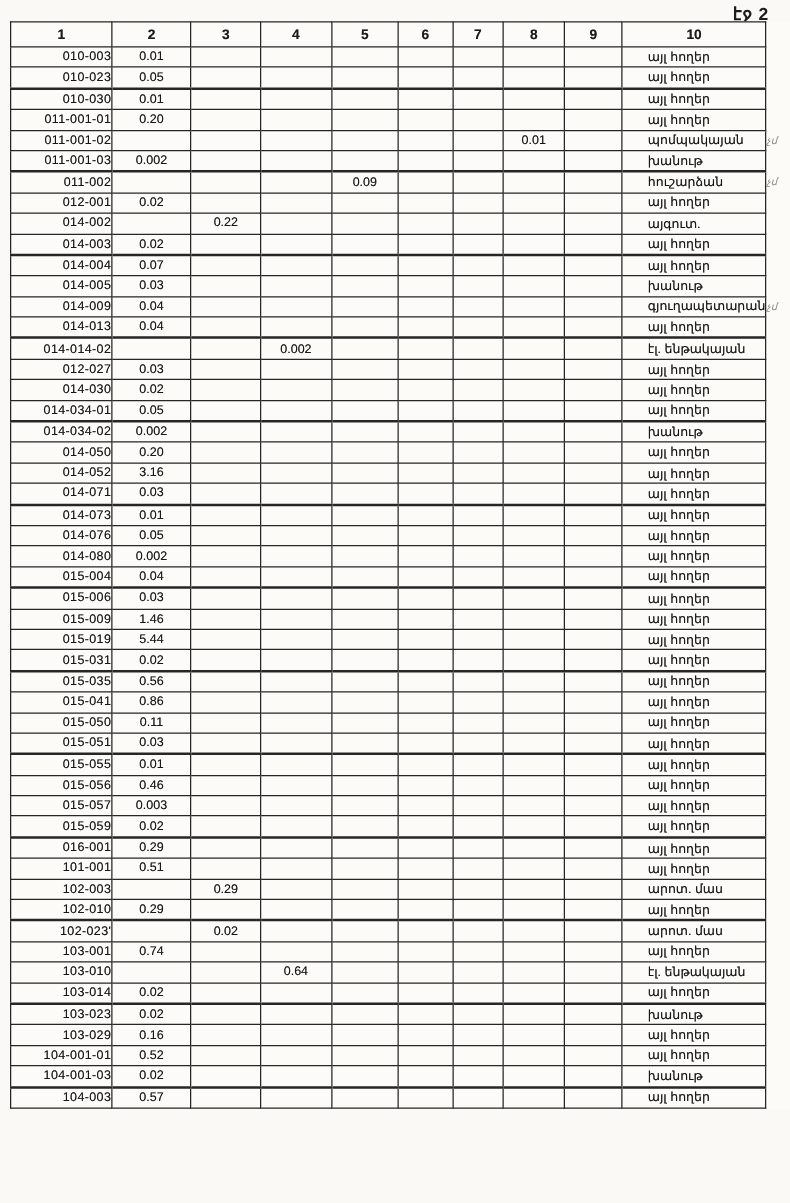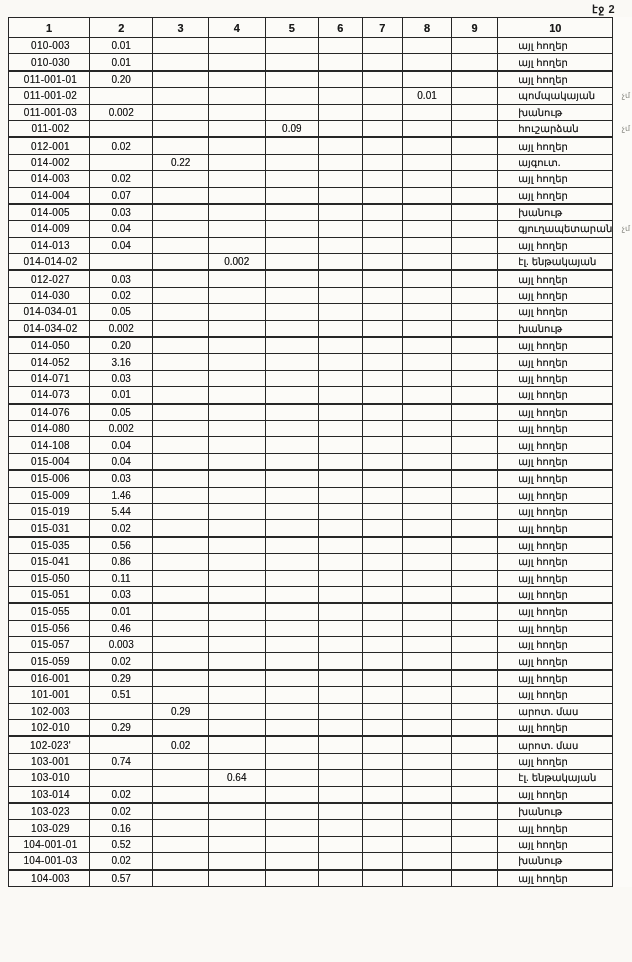--- a/index.html
+++ b/index.html
@@ -6,49 +6,49 @@
   body{
     width:632px;height:962px;
     background:#faf9f5;
     font-family:"Liberation Sans",sans-serif;
     color:#171717;
     position:relative;
     overflow:hidden;
   }
   .page-label{
     position:absolute;top:3px;right:17px;
-    font-size:11px;font-weight:bold;letter-spacing:.5px;color:#1d1d1d;
+    font-size:14px;font-weight:bold;letter-spacing:.5px;color:#1d1d1d;
   }
   table.cadastre{
     position:absolute;left:8px;top:17px;
     border-collapse:collapse;table-layout:fixed;
     background:#fcfbf8;
   }
   th,td{
     border:1px solid #262626;
     overflow:hidden;white-space:nowrap;
     font-weight:normal;
     padding:0;
   }
   th{
     height:19px;font-size:11px;font-weight:bold;text-align:center;
     color:#1b1b1b;
   }
   td{height:15.4px;font-size:10px;}
   
   tbody tr:nth-child(4n+2) td{border-bottom-width:2px;}
   tbody tr:nth-child(7n+3) td{border-top-color:#3a3a3a;}
-  .code-cell{text-align:center;padding-left:3px;letter-spacing:.3px;}
+  .code-cell{text-align:right;padding-left:3px;letter-spacing:.3px;}
   .num-cell{text-align:center;}
   .use-cell{text-align:left;padding-left:20px;}
   td,th{text-shadow:0 0 .5px rgba(20,20,20,.55);}
   .note-cell,th.note-cell{
     border:none;background:transparent;
-    font-size:8px;color:#8a8a84;text-align:right;padding-right:1px;
-    text-shadow:none;
+    font-size:8px;color:#8a8a84;text-align:left;padding-right:1px;
+    font-style:italic;text-shadow:none;
   }
 </style>
 </head>
 <body>
 
 <div class="page-label">էջ 2</div>
 
 <table class="cadastre">
   <colgroup>
     <col style="width:82px">
@@ -86,20 +86,33 @@
         <td class="num-cell"></td>
         <td class="num-cell"></td>
         <td class="num-cell"></td>
         <td class="num-cell"></td>
         <td class="num-cell"></td>
         <td class="num-cell"></td>
         <td class="use-cell">այլ հողեր</td>
         <td class="note-cell"></td>
       </tr>
       <tr>
+        <td class="code-cell">010-023</td>
+        <td class="num-cell">0.05</td>
+        <td class="num-cell"></td>
+        <td class="num-cell"></td>
+        <td class="num-cell"></td>
+        <td class="num-cell"></td>
+        <td class="num-cell"></td>
+        <td class="num-cell"></td>
+        <td class="num-cell"></td>
+        <td class="use-cell">այլ հողեր</td>
+        <td class="note-cell"></td>
+      </tr>
+      <tr>
         <td class="code-cell">010-030</td>
         <td class="num-cell">0.01</td>
         <td class="num-cell"></td>
         <td class="num-cell"></td>
         <td class="num-cell"></td>
         <td class="num-cell"></td>
         <td class="num-cell"></td>
         <td class="num-cell"></td>
         <td class="num-cell"></td>
         <td class="use-cell">այլ հողեր</td>
@@ -374,33 +387,20 @@
         <td class="num-cell"></td>
         <td class="num-cell"></td>
         <td class="num-cell"></td>
         <td class="num-cell"></td>
         <td class="use-cell">այլ հողեր</td>
         <td class="note-cell"></td>
       </tr>
       <tr>
         <td class="code-cell">014-080</td>
         <td class="num-cell">0.002</td>
-        <td class="num-cell"></td>
-        <td class="num-cell"></td>
-        <td class="num-cell"></td>
-        <td class="num-cell"></td>
-        <td class="num-cell"></td>
-        <td class="num-cell"></td>
-        <td class="num-cell"></td>
-        <td class="use-cell">այլ հողեր</td>
-        <td class="note-cell"></td>
-      </tr>
-      <tr>
-        <td class="code-cell">014-108</td>
-        <td class="num-cell">0.04</td>
         <td class="num-cell"></td>
         <td class="num-cell"></td>
         <td class="num-cell"></td>
         <td class="num-cell"></td>
         <td class="num-cell"></td>
         <td class="num-cell"></td>
         <td class="num-cell"></td>
         <td class="use-cell">այլ հողեր</td>
         <td class="note-cell"></td>
       </tr>

